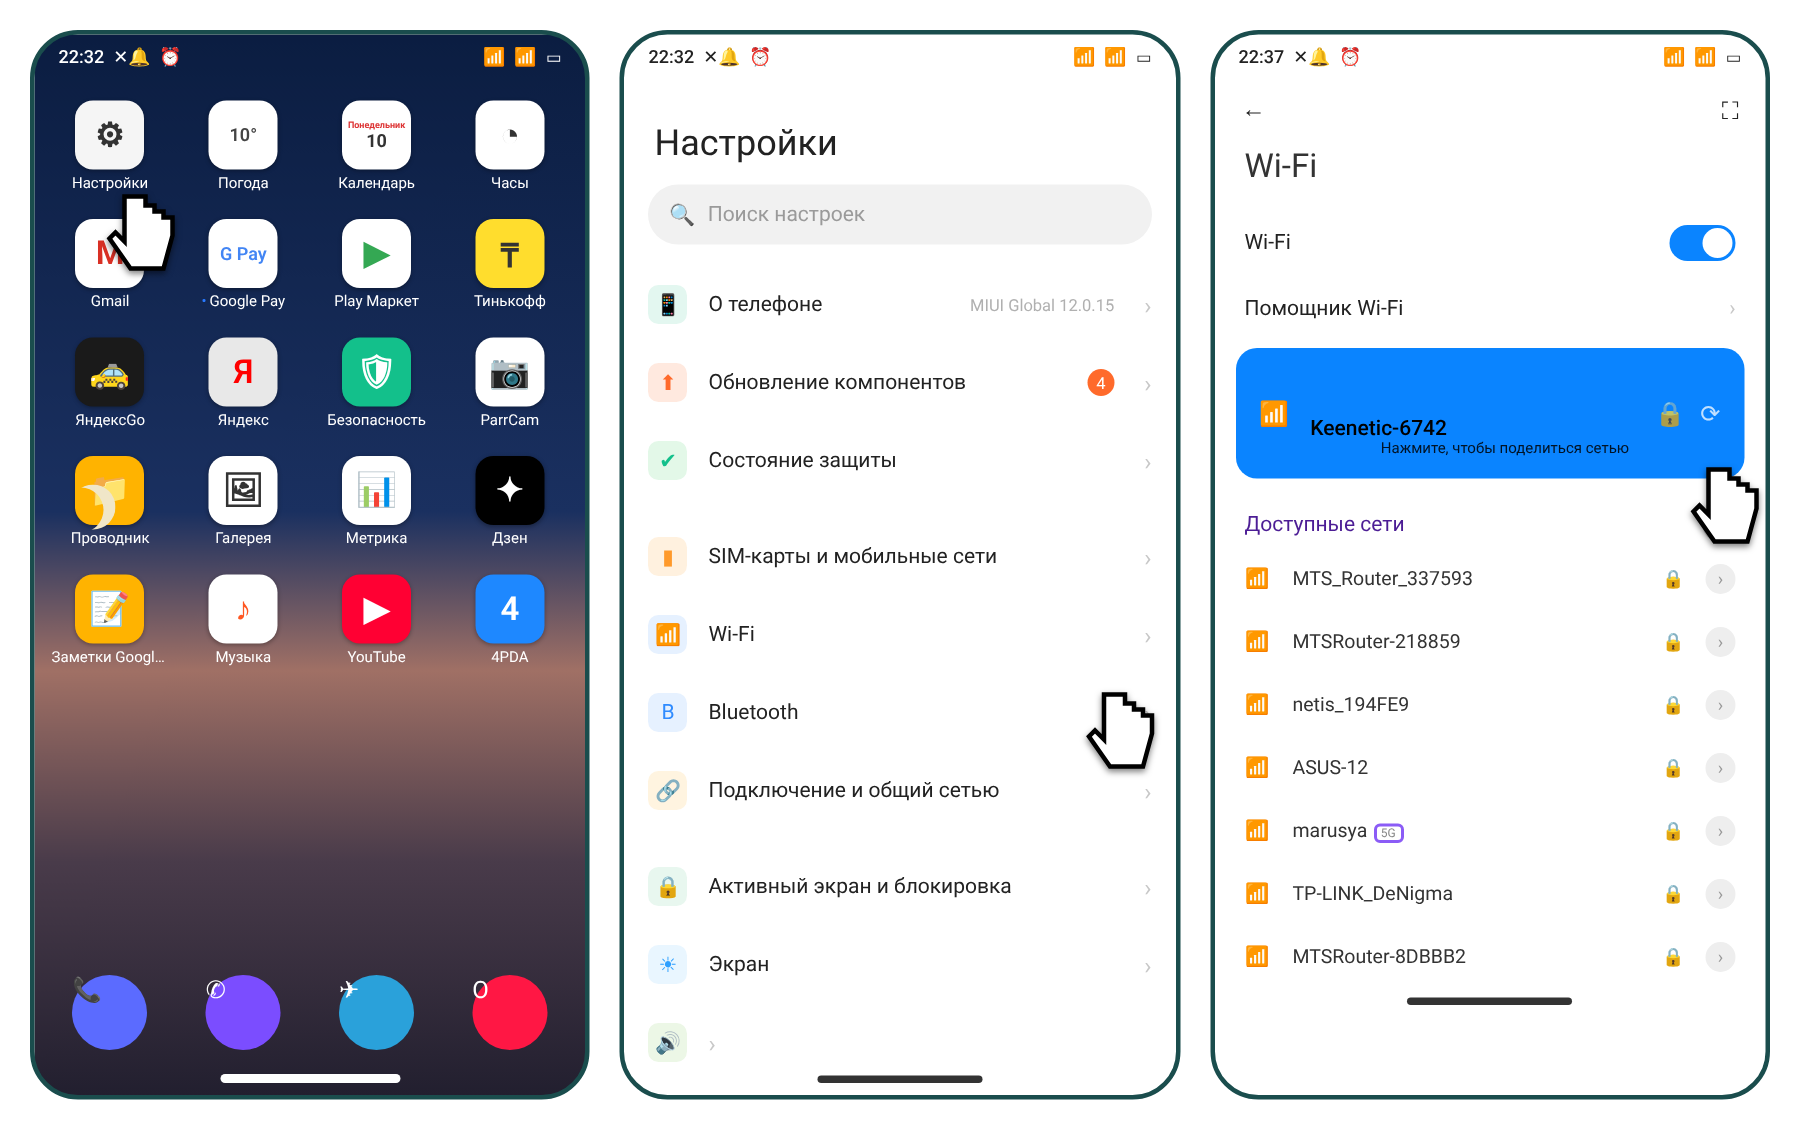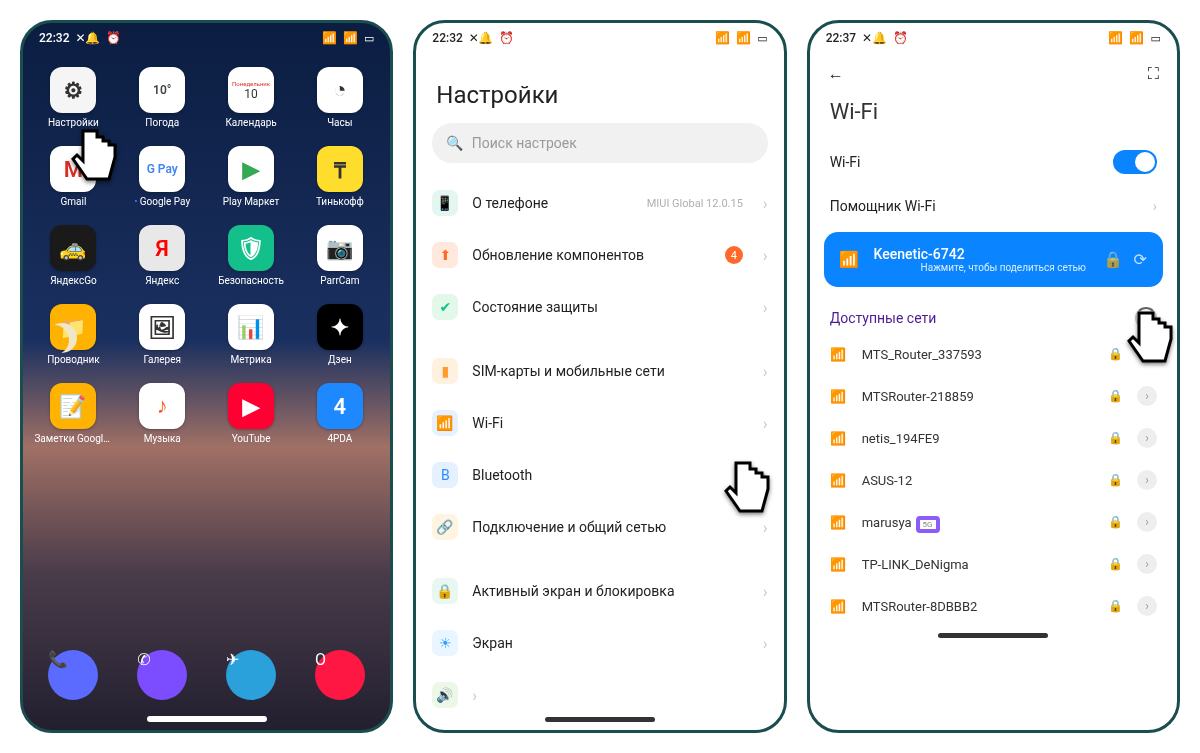--- a/index.html
+++ b/index.html
@@ -41,32 +41,32 @@
   .navhome2 { height:5px; width:110px; background:#333; border-radius:3px; margin:6px auto 8px; }
 
   
   .topbar { height:40px; display:flex; align-items:center; justify-content:space-between; padding:0 18px; color:#222; }
   .wifi-title { font-size:22px; padding:6px 20px 14px; color:#333; }
   .wrow { display:flex; align-items:center; justify-content:space-between; padding:12px 20px; font-size:14px; color:#222; }
   .toggle { width:44px; height:24px; border-radius:12px; background:#0a84ff; position:relative; }
   .toggle::after { content:""; position:absolute; right:2px; top:2px; width:20px; height:20px; background:#fff; border-radius:50%; }
   .connected { margin:6px 14px; background:#0a84ff; border-radius:14px; padding:14px 16px; display:flex; align-items:center; gap:14px; }
   .connected .wificon { color:#fff; }
-  .connected .txts { flex:1; color:#ffffff; }
+  .connected .txts { flex:1; color:#000000;margin-top:32px; }
   .connected .name { font-size:14px; font-weight:500; }
   .connected .sub2 { font-size:10px; opacity:.85;padding-left:47px; }
   .connected .side { color:rgba(255,255,255,.75); display:flex; gap:10px; align-items:center; }
   .section-lbl { padding:14px 20px 4px; font-size:14px; color:#4c1d95; display:flex; justify-content:space-between; align-items:center;}
   .nets { padding:0 8px; }
   .netrow { display:flex; align-items:center; padding:11px 12px; gap:14px; font-size:13px; color:#333; }
   .netrow .wficn { width:18px; text-align:center; color:#888; }
   .netrow .nname { flex:1; }
   .netrow .lock { color:#bdbdbd; font-size:12px; }
   .netrow .cchev { width:20px; height:20px; border-radius:50%; background:#eee; color:#999; display:flex; align-items:center; justify-content:center; font-size:12px; }
-  .tag5g { border:4px solid #8b5cf6; color:#888; border-radius:4px; font-size:8px; padding:0 3px; margin-left:4px; }
+  .tag5g { border:2px solid #8b5cf6; color:#888; border-radius:4px; font-size:8px; padding:0 3px; margin-left:4px; }
   .refresh-spin { width:22px; height:22px; border-radius:50%; border:2px solid #ccc; border-top-color:#666; }
 </style>
 </head>
 <body>
 
 <div class="phone phone1">
   <div class="statusbar">
     <div class="lefts">
       <span>22:32</span>
       <span>✕🔔</span>
@@ -86,21 +86,21 @@
         </div>
         <div class="lbl">Настройки</div>
       </div>
       <div class="app">
         <div class="aic" style="background: rgb(255, 255, 255); color: rgb(68, 68, 68); font-size: 12px; font-weight: 600; flex-direction: column;">
           <div>10°</div>
         </div>
         <div class="lbl">Погода</div>
       </div>
       <div class="app">
-        <div class="aic" style="background: rgb(255, 255, 255); color: rgb(51, 51, 51); font-size: 12px; font-weight: 400; flex-direction: column;">
+        <div class="aic" style="background: rgb(255, 255, 255); color: rgb(51, 51, 51); font-size: 12px; font-weight: 700; flex-direction: column;">
           <div style="font-size: 6px; color: rgb(221, 51, 51);">Понедельник</div>
           <div>10</div>
         </div>
         <div class="lbl">Календарь</div>
       </div>
       <div class="app">
         <div class="aic" style="background: rgb(255, 255, 255); color: rgb(51, 51, 51); font-size: 22px; font-weight: 600; flex-direction: column;">
           <div>◔</div>
         </div>
         <div class="lbl">Часы</div>

